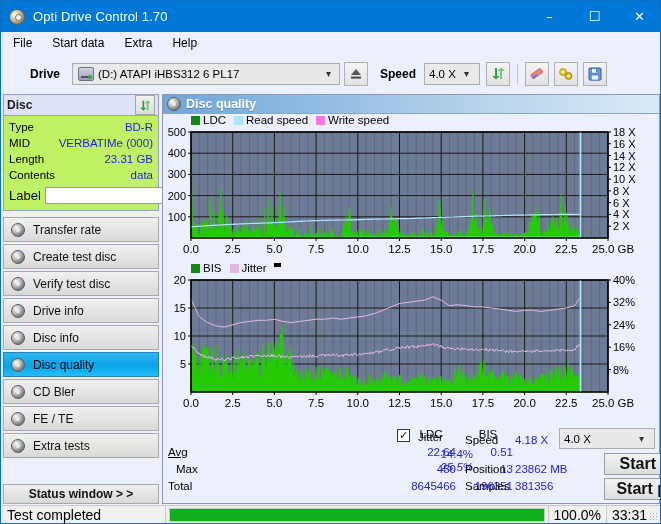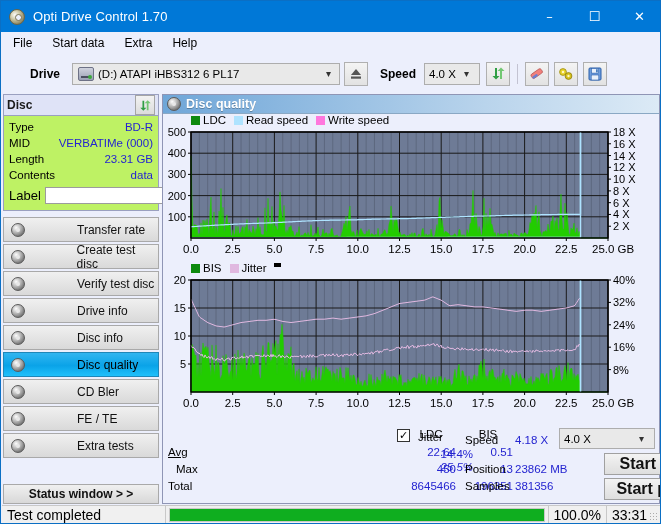--- a/index.html
+++ b/index.html
@@ -122,21 +122,21 @@
     background: linear-gradient(#f2f2f2, #dcdcdc);
     border: 1px solid #a5a5a5;
     display: flex; align-items: center; justify-content: center;
   }
   .navlist { margin-top: 6px; }
   .navbtn {
     height: 25px; margin-bottom: 2px;
     background: linear-gradient(#f0f0f0, #d9d9d9);
     border: 1px solid #a9a9a9;
     display: flex; align-items: center;
-    font-size: 12px; color: #111; padding-left: 5px; gap: 44px;
+    font-size: 12px; color: #111; padding-left: 5px;
   }
   .navbtn.active {
     background: linear-gradient(#31b5f0, #0aa3e8 55%, #1fc0fb);
     border-color: #1f86b8; color: #000;
   }
   .navbtn .nico { width: 18px; height: 16px; margin-right: 6px; display:flex; align-items:center; justify-content:center;}
   .cdico {
     width: 14px; height: 14px; border-radius: 50%;
     background: radial-gradient(circle at 35% 32%, #fff 0%, #b9b9b9 40%, #6d6d6d 80%, #4a4a4a 100%);
     border: 1px solid #5b5b5b; position: relative;

